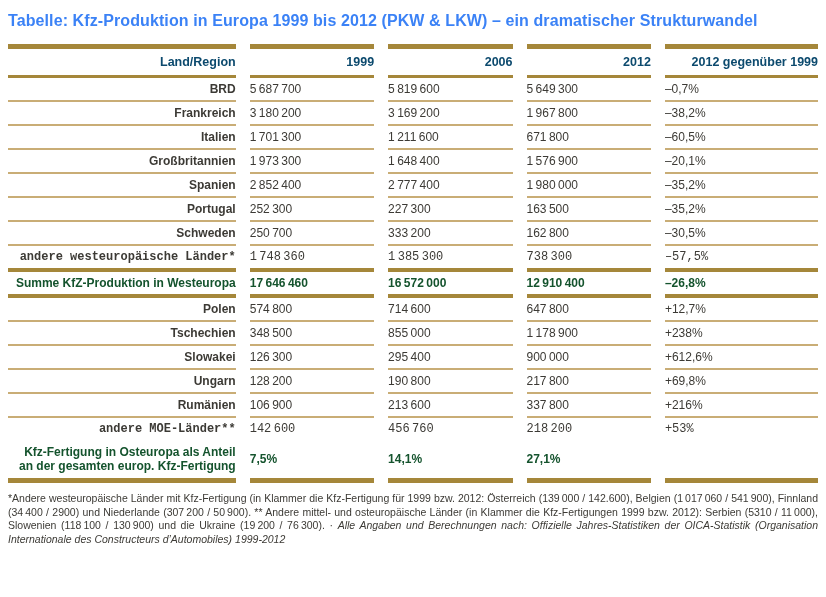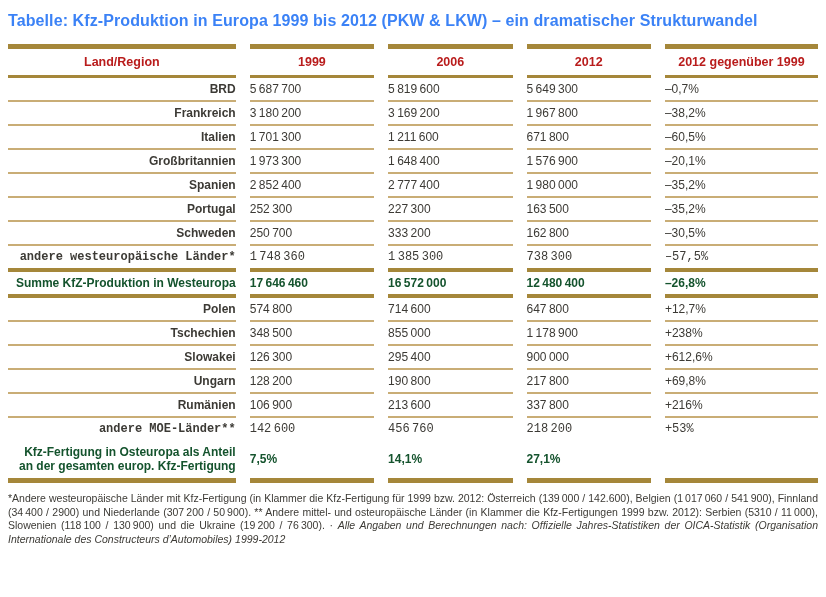--- a/index.html
+++ b/index.html
@@ -28,24 +28,24 @@
     border-collapse: separate;
     border-spacing: 14px 0;
     table-layout: fixed;
     width: calc(100% + 28px);
     margin: 0 -14px;
   }
   col.c-label  { width: 30.2%; }
   col.c-year   { width: 16.5%; }
   col.c-delta  { width: 20.3%; }
   th {
-    text-align: center;
+    text-align: right;
     font-size: 12.5px;
     font-weight: 700;
-    color: #b91c1c;
+    color: #0c4a6e;
     border-top: 5px solid #a5873a;
     border-bottom: 3px solid #a5873a;
     padding: 6px 0 6px 0;
     white-space: nowrap;
   }
   td {
     font-size: 12px;
     font-weight: 400;
     padding: 4px 0 4px 0;
     vertical-align: middle;
@@ -166,21 +166,21 @@
         <td class="label">andere westeuropäische Länder*</td>
         <td>1 748 360</td>
         <td>1 385 300</td>
         <td>738 300</td>
         <td>–57,5%</td>
       </tr>
       <tr class="row-summary">
         <td class="label">Summe KfZ-Produktion in Westeuropa</td>
         <td>17 646 460</td>
         <td>16 572 000</td>
-        <td>12 480 400</td>
+        <td>12 910 400</td>
         <td>–26,8%</td>
       </tr>
       <tr class="row-normal">
         <td class="label">Polen</td>
         <td>574 800</td>
         <td>714 600</td>
         <td>647 800</td>
         <td>+12,7%</td>
       </tr>
       <tr class="row-normal">

